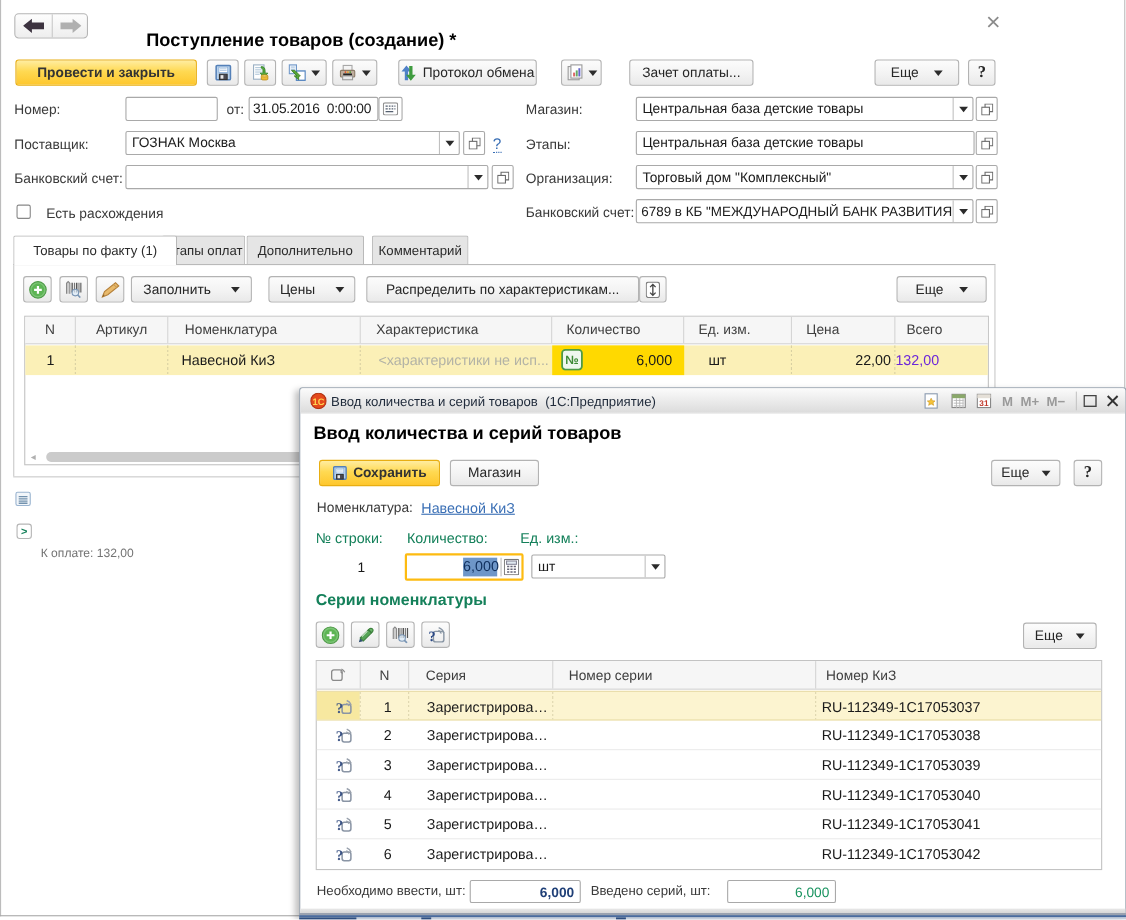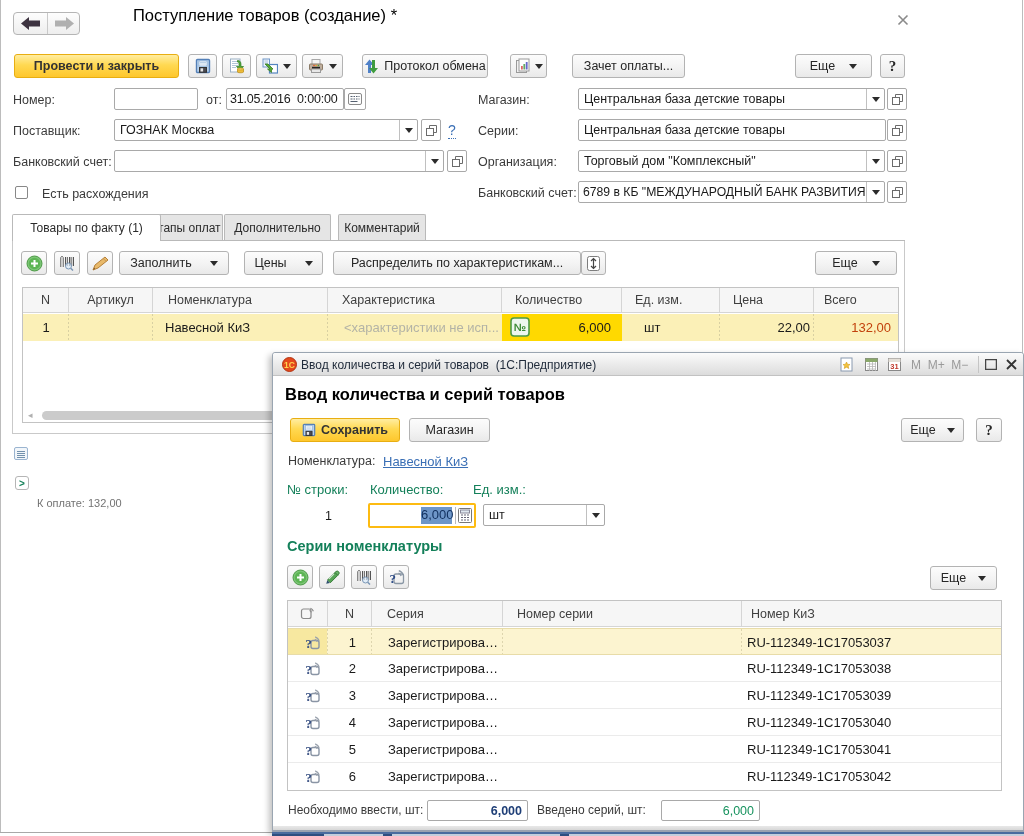--- a/index.html
+++ b/index.html
@@ -28,21 +28,21 @@
 
 <div class="abs" style="left:13px;top:12px;width:67px;height:23px;border:1px solid #b5b5b5;border-radius:4px;background:linear-gradient(180deg,#fdfdfd,#eeeeee)">
   <div class="abs" style="left:33px;top:0;width:1px;height:21px;background:#c9c9c9"></div>
   <svg class="abs" style="left:7px;top:4px" width="20" height="13" viewBox="0 0 20 13">
       <path d="M8 0 L8 3.5 L19 3.5 L19 9.5 L8 9.5 L8 13 L0 6.5 Z" fill="#3d3340"></path>
     </svg>
   <svg class="abs" style="left:40px;top:4px" width="20" height="13" viewBox="0 0 20 13">
       <path d="M12 0 L12 3.5 L1 3.5 L1 9.5 L12 9.5 L12 13 L20 6.5 Z" fill="#b0b0b0"></path>
     </svg>
 </div>
-<div class="abs" style="left:133px;top:6px;font-size:16.5px;font-weight:normal;color:#000">Поступление товаров (создание) *</div>
+<div class="abs" style="left:133px;top:28px;font-size:16.5px;font-weight:bold;color:#000">Поступление товаров (создание) *</div>
 <svg class="abs" style="left:897px;top:14px" width="12" height="12" viewBox="0 0 12 12">
     <path d="M1.5 1.5 L10.5 10.5 M10.5 1.5 L1.5 10.5" stroke="#8a8a8a" stroke-width="1.6"></path>
   </svg>
 
 <div class="ybtn" style="left:14px;top:54px;width:165px">Провести и закрыть</div>
 <div class="btn" style="left:188px;top:54px;width:29px">
     <svg width="16" height="16" viewBox="0 0 16 16">
       <rect x="1.5" y="1.5" width="13" height="13" rx="1" fill="#b9d2ec" stroke="#5480b8" stroke-width="1.4"></rect>
       <rect x="4" y="3" width="8" height="5" fill="#fff" stroke="#8cb0d8" stroke-width="0.8"></rect>
       <path d="M5 4.5h6M5 6h6" stroke="#aac4e0" stroke-width="0.8"></path>
@@ -144,21 +144,21 @@
 <div class="fld" style="left:578px;top:88px;width:307px">Центральная база детские товары<span class="ddseg">
       <span class="caret"></span>
     </span></div>
 <div class="sqbtn" style="left:887px;top:88px">
     <svg width="11" height="11" viewBox="0 0 11 11">
       <rect x="0.5" y="3.5" width="7" height="7" fill="#fff" stroke="#6b6b6b"></rect>
       <path d="M3.5 3.5 L3.5 0.5 L10.5 0.5 L10.5 7.5 L7.5 7.5" fill="none" stroke="#6b6b6b"></path>
     </svg>
   </div>
 
-<div class="lbl" style="left:478px;top:124px">Серии:</div>
+<div class="lbl" style="left:478px;top:124px">Этапы:</div>
 <div class="fld" style="left:578px;top:119px;width:308px">Центральная база детские товары</div>
 <div class="sqbtn" style="left:887px;top:119px">
     <svg width="11" height="11" viewBox="0 0 11 11">
       <rect x="0.5" y="3.5" width="7" height="7" fill="#fff" stroke="#6b6b6b"></rect>
       <path d="M3.5 3.5 L3.5 0.5 L10.5 0.5 L10.5 7.5 L7.5 7.5" fill="none" stroke="#6b6b6b"></path>
     </svg>
   </div>
 
 <div class="lbl" style="left:478px;top:155px">Организация:</div>
 <div class="fld" style="left:578px;top:150px;width:307px">Торговый дом "Комплексный"<span class="ddseg">
@@ -258,21 +258,21 @@
     <div class="abs" style="left:130px;top:0;width:175px;height:100%;padding:6px 0 0 12px;color:#1a1a1a">Навесной КиЗ</div>
     <div class="abs" style="left:479px;top:0;width:120px;height:100%;background:#ffd900">
       <svg class="abs" style="left:8px;top:3px" width="20" height="20" viewBox="0 0 20 20">
           <rect x="1" y="1" width="18" height="18" rx="3" fill="#eef7ee" stroke="#4d9a46" stroke-width="1.6"></rect>
           <text x="10" y="14" font-size="11" font-weight="bold" fill="#3c8a35" text-anchor="middle" font-family="Liberation Sans">№</text>
         </svg>
       <div class="abs" style="right:11px;top:6px;color:#1a1a1a">6,000</div>
     </div>
     <div class="abs" style="left:599px;top:0;width:98px;height:100%;padding:6px 0 0 22px;color:#1a1a1a">шт</div>
     <div class="abs" style="left:697px;top:0;width:94px;height:100%;text-align:right;padding:6px 4px 0 0;color:#1a1a1a">22,00</div>
-    <div class="abs" style="left:791px;top:0;width:84px;height:100%;text-align:right;padding:6px 7px 0 0;color:#c2410c">132,00</div>
+    <div class="abs" style="left:791px;top:0;width:84px;height:100%;padding:6px 7px 0 0;color:#6d28d9">132,00</div>
   </div>
 
   <div class="abs" style="left:5px;top:122px;color:#b0b0b0;font-size:9px">◂</div>
   <div class="abs" style="left:19px;top:123px;width:845px;height:9px;background:#cbcbcb;border-radius:5px"></div>
 </div>
 
 <div class="abs" style="left:14px;top:447px;width:14px;height:13px;border:1px solid #9ab4d0;border-radius:2px;background:#f2f6fa"><svg width="12" height="11" viewBox="0 0 12 11">
       <path d="M2 2.5h8M2 4.5h8M2 6.5h8M2 8.5h8" stroke="#7291ad" stroke-width="1.2"></path>
     </svg></div>
 <div class="abs" style="left:15px;top:476px;width:14px;height:14px;border:1px solid #b5b5b5;border-radius:3px;display:flex;align-items:center;justify-content:center">
@@ -295,21 +295,21 @@
     <svg class="abs" style="left:591px;top:4px" width="15" height="15" viewBox="0 0 15 15">
         <rect x="1.5" y="1.5" width="12" height="12" fill="#fff" stroke="#888"></rect>
         <rect x="1.5" y="1.5" width="12" height="3.5" fill="#8aa86a"></rect>
         <path d="M3 7h9M3 9.5h9M3 12h9M5.5 5v9M8.5 5v9M11.5 5v9" stroke="#b5b5b5" stroke-width="0.8"></path>
       </svg>
     <svg class="abs" style="left:614px;top:4px" width="15" height="15" viewBox="0 0 15 15">
         <rect x="1.5" y="1.5" width="12" height="12" fill="#fff" stroke="#888"></rect>
         <rect x="1.5" y="1.5" width="12" height="3.5" fill="#e5e0d8"></rect>
         <text x="7.5" y="12" font-size="7.5" font-weight="bold" fill="#c0392b" text-anchor="middle" font-family="Liberation Sans">31</text>
       </svg>
-    <div class="abs" style="left:638px;top:5px;color:#9a9a9a;font-size:12px;font-weight:normal">M&nbsp; M+&nbsp; M−</div>
+    <div class="abs" style="left:638px;top:5px;color:#9a9a9a;font-size:12px;font-weight:bold">M&nbsp; M+&nbsp; M−</div>
     <div class="abs" style="left:705px;top:3px;width:1px;height:17px;background:#c5c5c5"></div>
     <svg class="abs" style="left:712px;top:6px" width="12" height="11" viewBox="0 0 12 11">
         <rect x="0.5" y="0.5" width="11" height="10" fill="none" stroke="#444" stroke-width="1.5"></rect>
       </svg>
     <svg class="abs" style="left:733px;top:6px" width="11" height="11" viewBox="0 0 11 11">
         <path d="M1 1 L10 10 M10 1 L1 10" stroke="#333" stroke-width="1.8"></path>
       </svg>
   </div>
 
   <div class="abs" style="left:12px;top:32px;font-size:16.5px;font-weight:bold;color:#000">Ввод количества и серий товаров</div>

